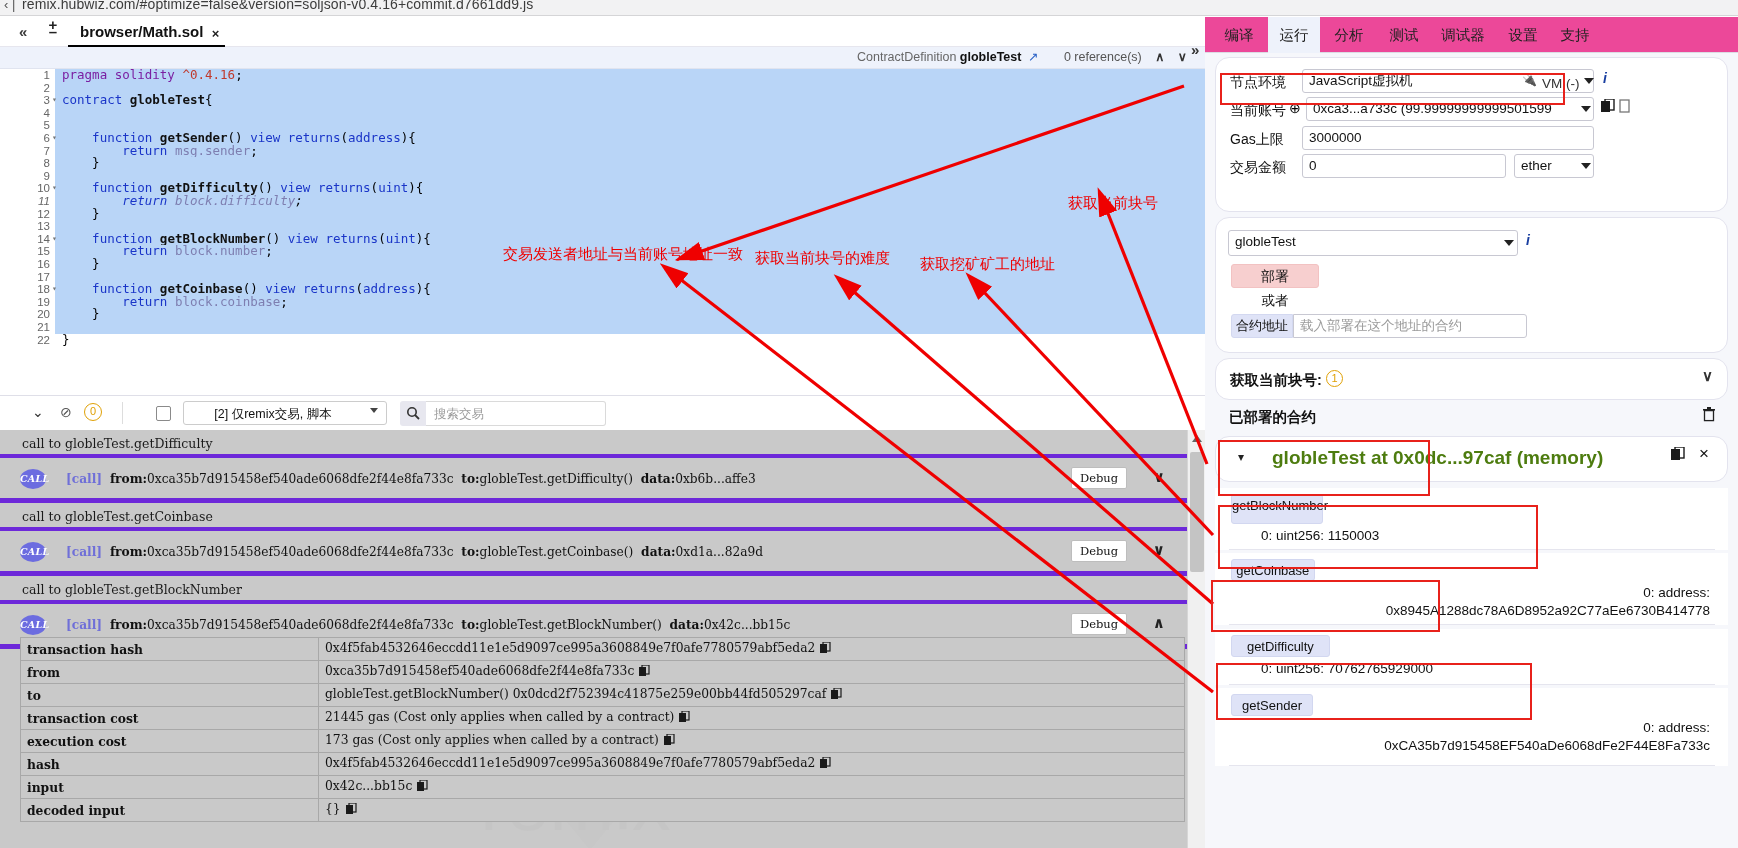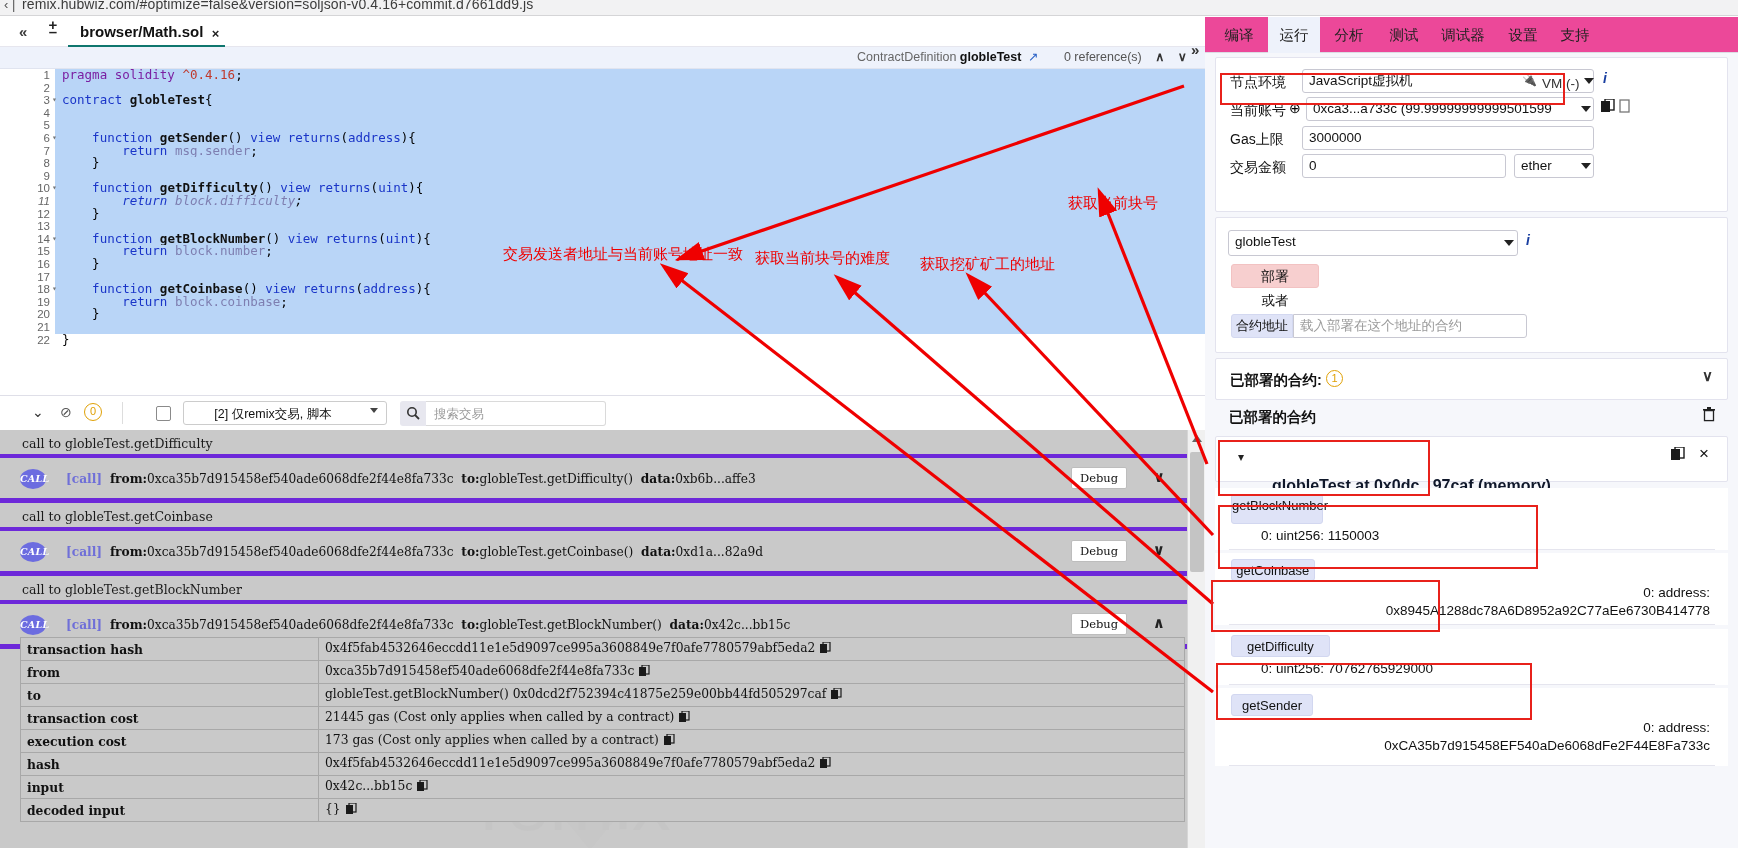--- a/index.html
+++ b/index.html
@@ -40,21 +40,21 @@
     cursor:pointer; font-weight:bold;
   }
   .plusminus {
     position:absolute; left:45px; top:0px; width:16px; height:30px;
     font-size:12px; line-height:12px; color:#222; text-align:center; cursor:pointer;
   }
   .plusminus .p { display:block; font-weight:bold; font-size:15px; margin-top:2px;}
   .plusminus .m { display:block; font-weight:bold; font-size:15px; margin-top:-5px;}
   #filetab {
     position:absolute; left:68px; top:0px; height:30px;
-    padding:0 22px 0 12px; background:#fff; border-bottom:2px solid #0f766e;
+    padding:0 22px 0 12px; background:#fff; border-bottom:2px solid #000000;
     font-size:15px; font-weight:bold; color:#111; line-height:30px; cursor:pointer;
   }
   #filetab .tab-close {
     position:absolute; right:6px; top:2px; font-size:13px; font-weight:bold; color:#222;
     cursor:pointer;
   }
   
   #defrow {
     position:absolute; left:0; top:30px; width:1205px; height:22px;
     background:#eef2fb; border-bottom:1px solid #e0e4ef;
@@ -199,21 +199,21 @@
   .rtab {
     position:absolute; top:0; height:36px; line-height:36px; font-size:14.5px;
     color:#222; cursor:pointer; text-align:center;
   }
   .rtab.active { background:#eef2fb; font-weight:normal; }
   #rbody {
     position:absolute; left:0; top:36px; width:533px; height:795px; background:#f6f7fb;
     overflow:hidden;
   }
   .rcard {
-    position:absolute; left:10px; background:#fff; border:1px solid #e3e3ee; border-radius:2px;
+    position:absolute; left:10px; background:#fff; border:1px solid #e3e3ee; border-radius:14px;
   }
   .flabel { position:absolute; font-size:14px; color:#111; white-space:nowrap;}
   .finput {
     position:absolute; height:24px; border:1px solid #c8c8d2; border-radius:3px;
     background:#fff; font-size:13.5px; color:#111; padding:0 6px; line-height:22px;
     white-space:nowrap; overflow:hidden;
   }
   .selcaret {
     position:absolute; width:0; height:0; border-left:5px solid transparent;
     border-right:5px solid transparent; border-top:6px solid #222;
@@ -487,39 +487,39 @@
 
       <div style="position:absolute; left:15px; top:46px; width:88px; height:24px; background:#f7cfcf; border:1px solid #f2c2c2; border-radius:3px; font-size:14px; color:#111; text-align:center; line-height:22px; cursor:pointer;">部署</div>
       <div style="position:absolute; left:15px; top:74px; width:88px; text-align:center; font-size:13.5px; color:#111;">或者</div>
       <div style="position:absolute; left:15px; top:96px; width:62px; height:24px; background:#dfe3f7; border:1px solid #d3d8f0; border-radius:3px 0 0 3px; font-size:13px; color:#111; text-align:center; line-height:22px; cursor:pointer;">合约地址</div>
       <div class="finput" style="left:77px; top:96px; width:234px; color:#9b9b9b; border-radius:0 3px 3px 0;">
         <span>载入部署在这个地址的合约</span>
       </div>
     </div>
 
     <div class="rcard" id="card-rec" style="top:305px; width:513px; height:42px;">
-      <span style="position:absolute; left:14px; top:12px; font-size:14.5px; font-weight:bold; color:#111;">已部署的合约:</span>
+      <span style="position:absolute; left:14px; top:12px; font-size:14.5px; font-weight:bold; color:#111;">获取当前块号:</span>
       <span style="position:absolute; left:110px; top:11px; width:17px; height:17px; border:1.4px solid #e0a106; border-radius:50%; color:#e0a106; font-size:11px; text-align:center; line-height:14px;">1</span>
       <span style="position:absolute; right:14px; top:8px; font-size:15px; color:#333; font-weight:bold;">∨</span>
     </div>
 
     <div style="position:absolute; left:10px; top:355px; width:513px;">
       <span style="position:absolute; left:14px; top:0; font-size:14.5px; font-weight:bold; color:#111;">已部署的合约</span>
       <span style="position:absolute; right:12px; top:-2px; cursor:pointer;">
         <svg width="14" height="16" viewBox="0 0 14 16">
             <rect x="1" y="3" width="12" height="1.6" fill="#222"></rect>
             <rect x="2.5" y="4.6" width="9" height="10" fill="none" stroke="#222" stroke-width="1.3"></rect>
             <rect x="5" y="1" width="4" height="2" fill="#222"></rect>
           </svg>
       </span>
     </div>
 
     <div class="rcard" id="card-deployed" style="top:383px; width:513px; height:46px;">
       <span style="position:absolute; left:22px; top:13px; font-size:12px; color:#222;">▾</span>
-      <span style="position:absolute; left:56px; top:10px; font-size:16px; font-weight:bold; color:#0f172a;margin-top:30px;">globleTest at 0x0dc...97caf (memory)</span>
+      <span style="position:absolute; left:56px; top:10px; font-size:19px; font-weight:bold; color:#4d7c0f;">globleTest at 0x0dc...97caf (memory)</span>
       <span style="position:absolute; right:42px; top:10px; cursor:pointer;">
         <svg width="14" height="15" viewBox="0 0 14 15">
             <rect x="0" y="2" width="9" height="11" fill="#1a1a1a"></rect>
             <rect x="4" y="0" width="9" height="11" fill="none" stroke="#1a1a1a" stroke-width="1.4"></rect>
           </svg>
       </span>
       <span style="position:absolute; right:18px; top:7px; font-size:17px; color:#111; cursor:pointer;">×</span>
     </div>
 
     <div id="fnlist">

